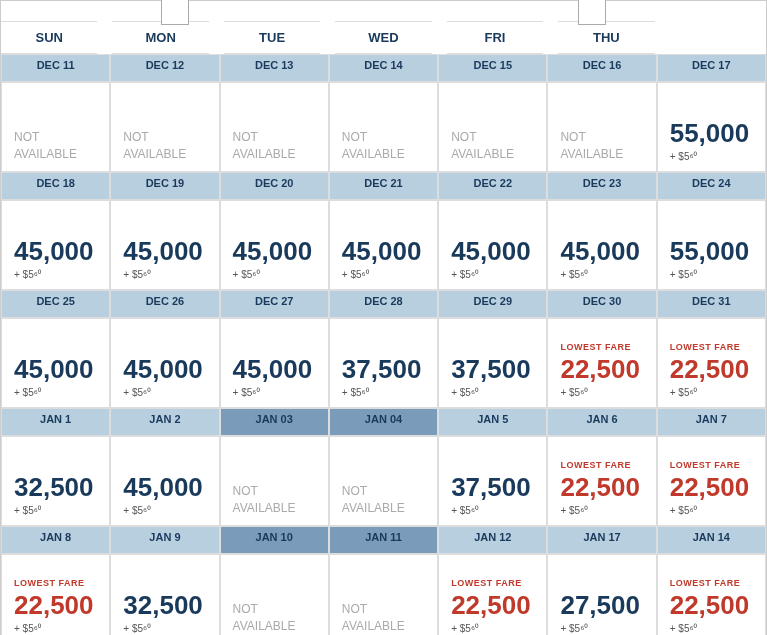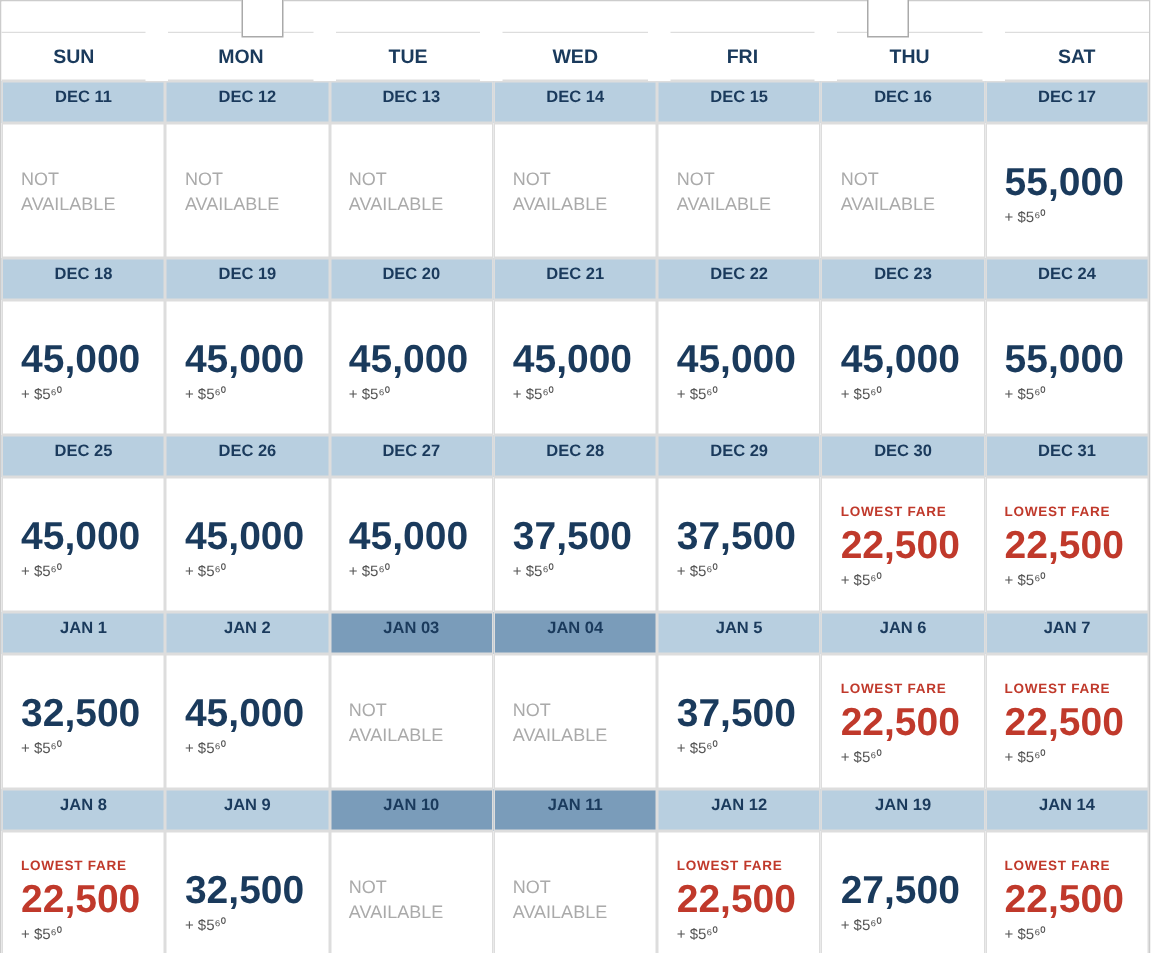--- a/index.html
+++ b/index.html
@@ -10,21 +10,21 @@
     .nav-btn { background: #fff; border: 1px solid #aaa; color: #555; width: 28px; height: 28px; cursor: pointer; font-size: 14px; display: flex; align-items: center; justify-content: center; position: absolute; }
     .nav-btn.prev { left: 160px; }
     .nav-btn.next { right: 160px; }
     .day-headers { display: grid; grid-template-columns: repeat(7, 1fr); background: #fff; gap: 15px; }
     .day-header { text-align: center; padding: 8px 0; font-weight: bold; color: #1a3a5c; font-size: 13px; border-top: 1px solid #ddd; border-bottom: 1px solid #ddd; }
     .calendar-grid { display: grid; grid-template-columns: repeat(7, 1fr); }
     .cell { border: 1px solid #ddd; min-height: 90px; padding: 4px; display: flex; flex-direction: column; background: #fff; }
     .cell.date-header-cell { min-height: 28px; background: #b8cfe0; display: flex; align-items: center; justify-content: flex-start; padding: 4px; border: 1px solid #ddd; }
     .cell.date-header-cell.highlighted { background: #7a9cba; }
     .date-label { font-size: 11px; font-weight: bold; color: #1a3a5c; text-align: center; }
-    .cell-content { display: flex; flex-direction: column; align-items: flex-start; justify-content: center; flex: 1; padding: 6px 4px 4px 8px; }
+    .cell-content { display: flex; flex-direction: column; align-items: flex-start; justify-content: flex-end; flex: 1; padding: 6px 4px 4px 8px; }
     .not-available { color: #aaa; font-size: 12px; line-height: 1.4; }
     .fare-amount { font-size: 26px; font-weight: bold; color: #1a3a5c; }
     .fare-amount.lowest { color: #c0392b; }
     .fare-tax { font-size: 10px; color: #555; }
     .lowest-label { font-size: 9px; font-weight: bold; color: #c0392b; text-transform: uppercase; letter-spacing: 0.5px; margin-bottom: 2px; }
   </style>
 </head>
 <body>
 
 <div class="calendar-container">
@@ -34,21 +34,20 @@
     <button class="nav-btn next"></button>
   </div>
 
   <div class="day-headers" id="day-headers-row">
       <div class="day-header">SUN</div>
       <div class="day-header">MON</div>
       <div class="day-header">TUE</div>
       <div class="day-header">WED</div>
       <div class="day-header">FRI</div>
       <div class="day-header">THU</div>
-      <div class="day-header">SAT</div>
     </div>
 
   <div class="calendar-grid" id="calendar-grid">
       <div class="cell date-header-cell">
         <span class="date-label">DEC 11</span>
       </div>
       <div class="cell date-header-cell">
         <span class="date-label">DEC 12</span>
       </div>
       <div class="cell date-header-cell">
@@ -302,21 +301,21 @@
       <div class="cell date-header-cell highlighted">
         <span class="date-label">JAN 10</span>
       </div>
       <div class="cell date-header-cell highlighted">
         <span class="date-label">JAN 11</span>
       </div>
       <div class="cell date-header-cell">
         <span class="date-label">JAN 12</span>
       </div>
       <div class="cell date-header-cell">
-        <span class="date-label">JAN 19</span>
+        <span class="date-label">JAN 17</span>
       </div>
       <div class="cell date-header-cell">
         <span class="date-label">JAN 14</span>
       </div>
       <div class="cell">
         <div class="cell-content">
           <div class="lowest-label">LOWEST FARE</div>
           <div class="fare-amount lowest">22,500</div>
           <div class="fare-tax">+ $5⁶⁰</div>
         </div>

